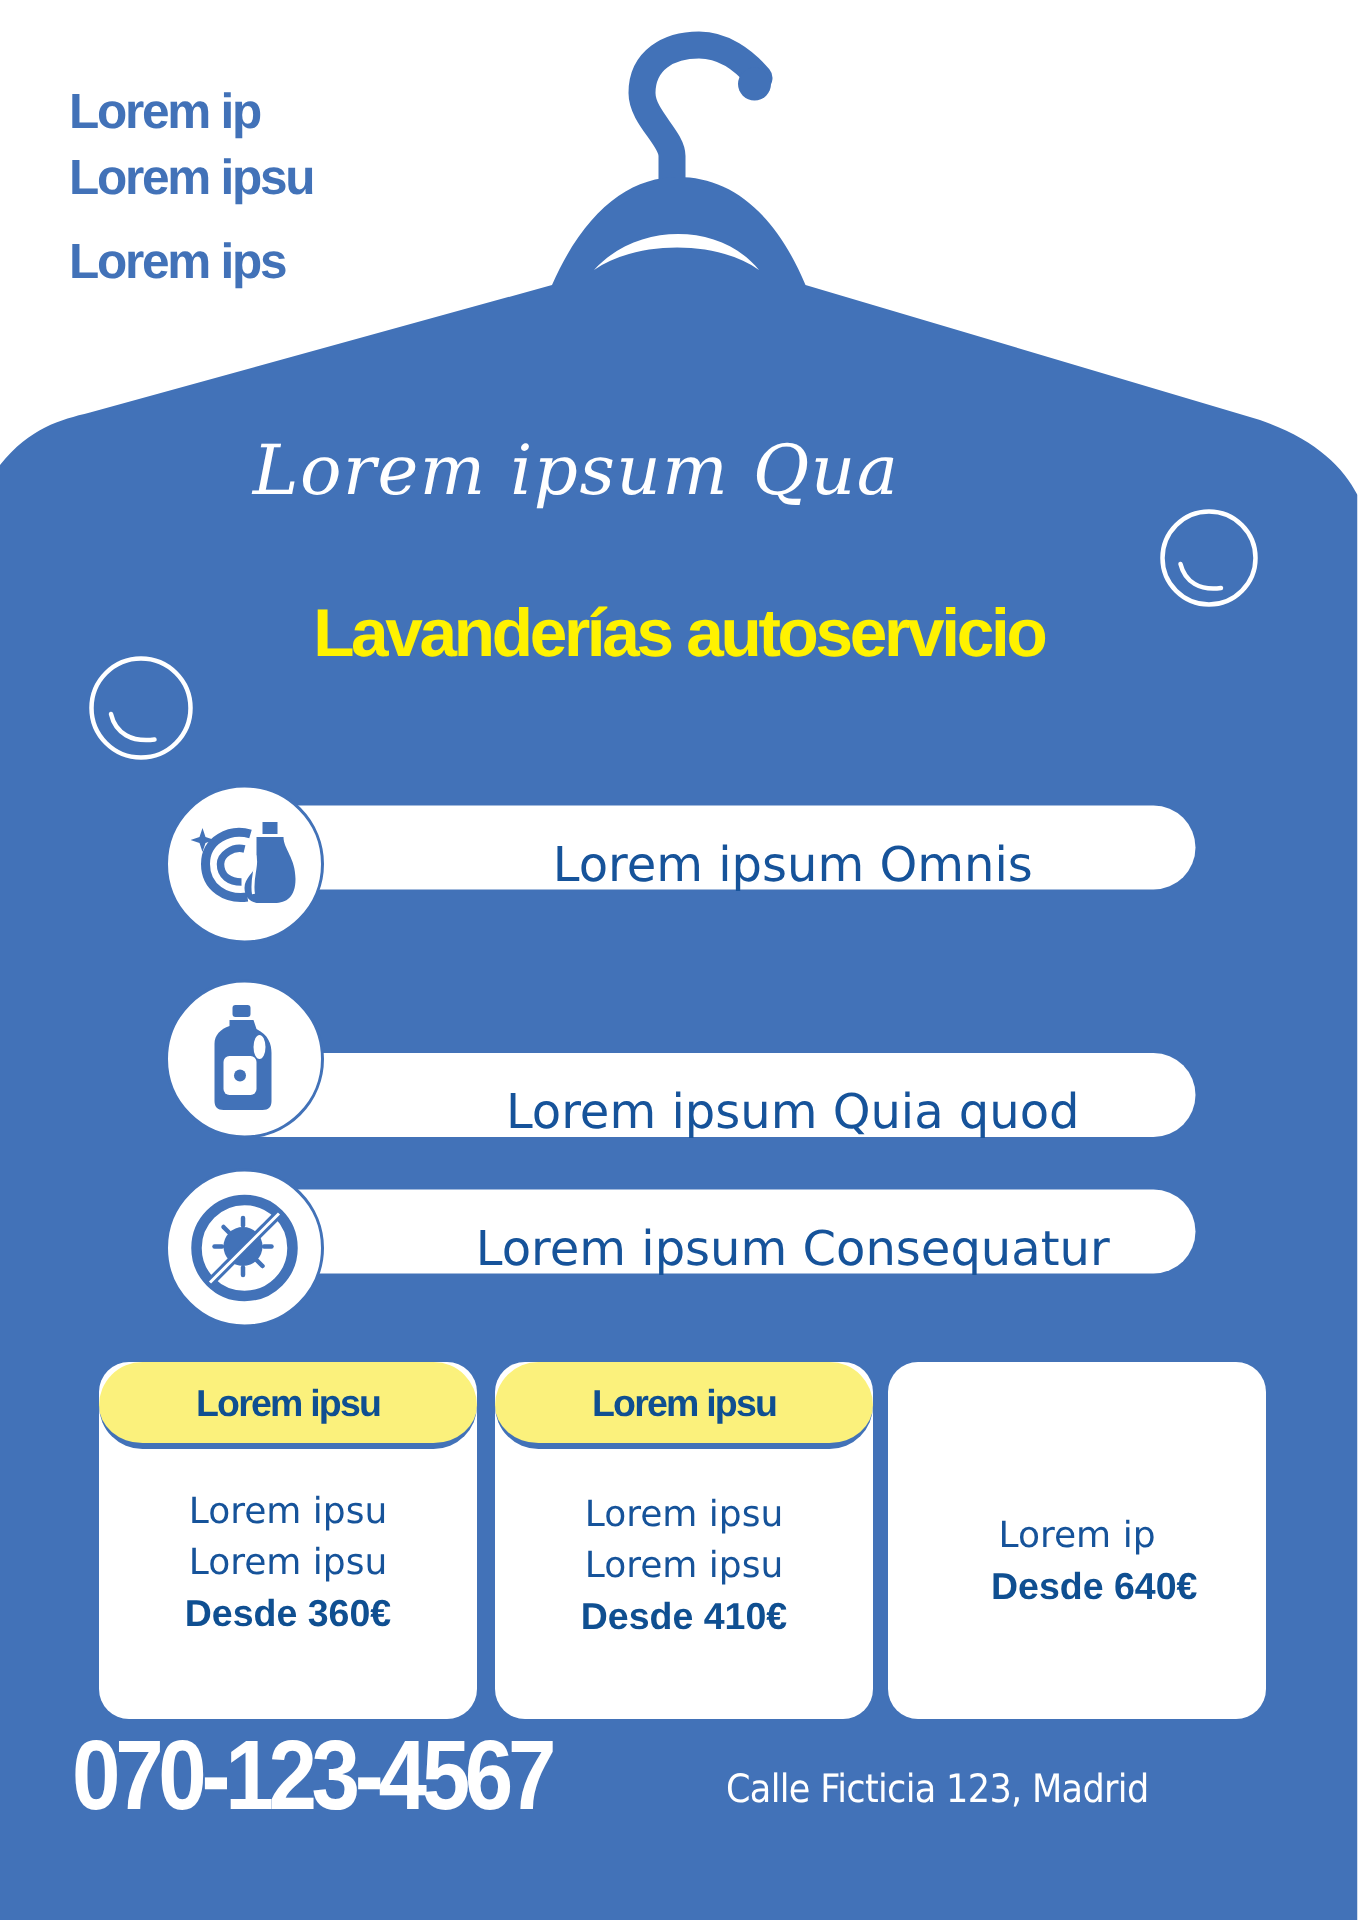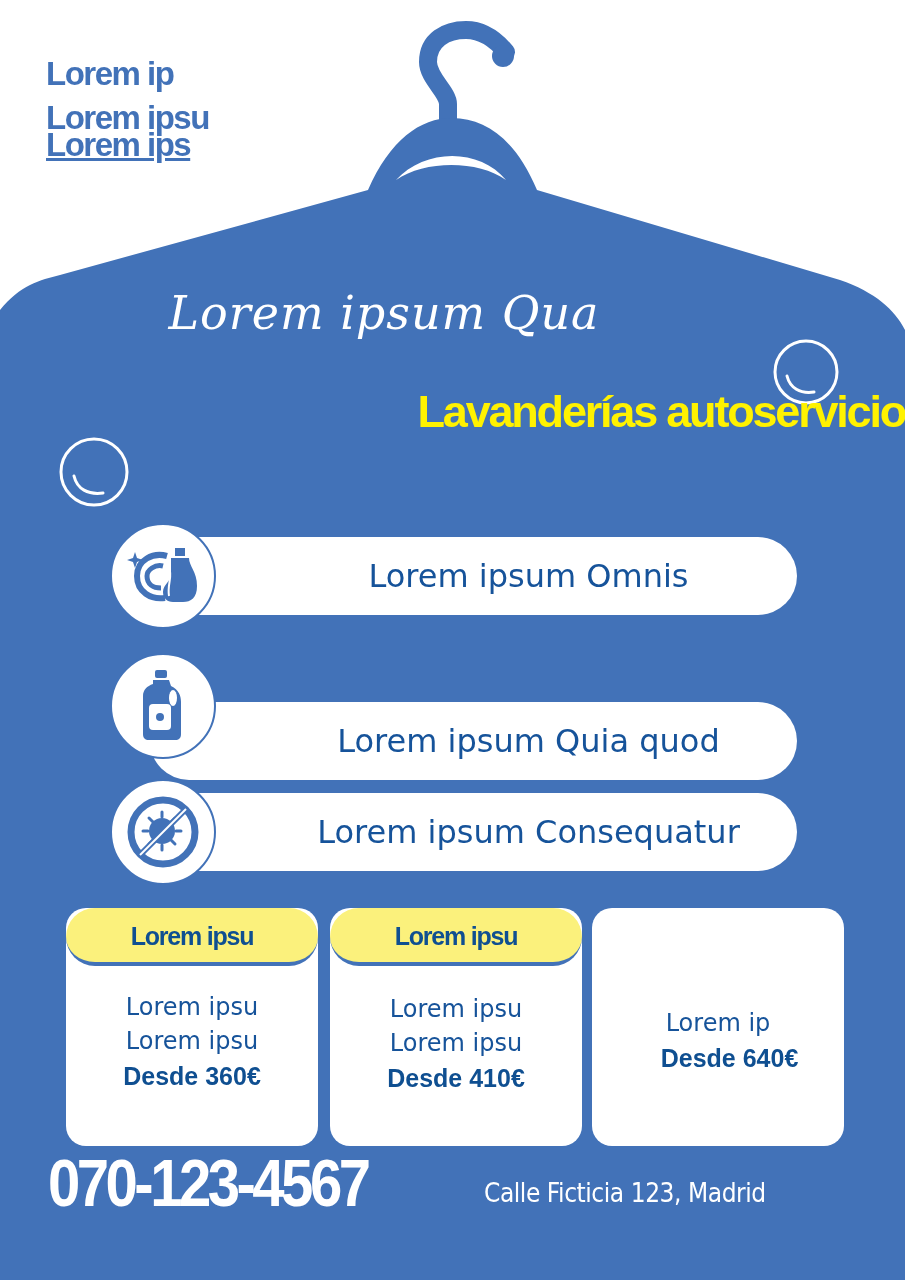--- a/index.html
+++ b/index.html
@@ -1,21 +1,21 @@
 <!DOCTYPE html>
 <html><head>
 <meta charset="utf-8">
 <style>
   html, body { margin:0; padding:0; }
   body { width:905px; height:1280px; position:relative; overflow:hidden; background:#ffffff; font-family:"DejaVu Sans", sans-serif; }
   .bg-svg { position:absolute; left:0; top:0; width:905px; height:1280px; }
   .tagline { position:absolute; left:46px; font-family:"Liberation Sans", sans-serif; font-weight:bold; color:#4272b8; font-size:33px; letter-spacing:-1.5px; line-height:44px; }
   .script-title { position:absolute; left:0; width:768px; top:286px; text-align:center; color:#ffffff; font-family:"DejaVu Serif", serif; font-style:italic; font-size:46px; letter-spacing:1px; }
-  .headline { position:absolute; left:0; width:905px; top:386px; text-align:right; color:#fff200; font-family:"Liberation Sans", sans-serif; font-weight:bold; font-size:45px; letter-spacing:-2.2px; }
-  .pill { position:absolute; left:150px; width:647px; height:78px; background:#ffffff; border-radius:39px; }
+  .headline { position:absolute; left:0; width:905px; top:396px; text-align:center; color:#fff200; font-family:"Liberation Sans", sans-serif; font-weight:bold; font-size:45px; letter-spacing:-2.2px; }
+  .pill { position:absolute; left:150px; width:647px; height:56px; background:#ffffff; border-radius:39px; }
   .pill-text { position:absolute; left:110px; right:0; top:0; height:78px; line-height:78px; text-align:center; color:#16539a; font-size:32px; font-family:"DejaVu Sans", sans-serif; }
   .icon-circle { position:absolute; left:110px; width:106px; height:106px; border-radius:50%; background:#ffffff; border:2px solid #4272b8; box-sizing:border-box; display:flex; align-items:center; justify-content:center; }
   .card { position:absolute; top:908px; width:252px; height:238px; background:#ffffff; border-radius:20px; }
   .card-head { position:absolute; left:0; top:0; width:252px; height:58px; background:#fbf17c; border-radius:29px; border-bottom:4px solid #4272b8; box-sizing:border-box; text-align:center; line-height:56px; color:#0f4f91; font-family:"Liberation Sans", sans-serif; font-weight:bold; font-size:25px; letter-spacing:-1.2px; }
   .card-body { position:absolute; left:0; top:58px; width:252px; height:180px; text-align:center; color:#16539a; }
   .card-line { font-size:24px; line-height:34px; }
   .card-price { font-family:"Liberation Sans", sans-serif; font-weight:bold; font-size:25px; margin-top:4px; color:#0f4f91; }
   .phone { position:absolute; left:48px; top:1145px; color:#ffffff; font-family:"Liberation Sans", sans-serif; font-weight:bold; font-size:66px; letter-spacing:-4px; transform:scaleX(0.88); transform-origin:left center; }
   .address { position:absolute; left:484px; top:1178px; color:#ffffff; font-family:"DejaVu Sans", sans-serif; font-size:26px; letter-spacing:-0.5px; transform:scaleX(0.9); transform-origin:left center; }
   .bubble { position:absolute; }
@@ -28,21 +28,21 @@
   <path d="M448 120 L448 104 C448 92 428 78 428 62 C428 40 446 30 466 30 C482 30 496 40 506 52" fill="none" stroke="#4272b8" stroke-width="18" stroke-linecap="round"></path>
   <circle cx="503" cy="56" r="11" fill="#4272b8"></circle>
 
   <path d="M0 310 C20 285 40 280 60 275 L368 190 C390 140 420 118 452 118 C486 118 516 140 537 190 L840 280 C875 292 895 310 905 330 L905 1280 L0 1280 Z" fill="#4272b8"></path>
 
   <path d="M396 180 C425 148 480 148 506 180 C478 160 425 160 396 180 Z" fill="#ffffff"></path>
 </svg>
 
 <div class="tagline" style="top:52px;">Lorem ip</div>
 <div class="tagline" style="top:96px;">Lorem ipsu</div>
-<div class="tagline" style="top:123px;text-decoration:underline;">Lorem ips</div>
+<div class="tagline" style="top:152px;">Lorem ips</div>
 
 <svg class="bubble" style="left:772px; top:338px;" width="68" height="68" viewBox="0 0 68 68">
   <circle cx="34" cy="34" r="31" fill="none" stroke="#ffffff" stroke-width="3"></circle>
   <path d="M15 38 C18 50 28 56 42 54" fill="none" stroke="#ffffff" stroke-width="3" stroke-linecap="round"></path>
 </svg>
 <svg class="bubble" style="left:58px; top:436px;" width="72" height="72" viewBox="0 0 72 72">
   <circle cx="36" cy="36" r="33" fill="none" stroke="#ffffff" stroke-width="3"></circle>
   <path d="M16 40 C19 53 30 59 45 57" fill="none" stroke="#ffffff" stroke-width="3" stroke-linecap="round"></path>
 </svg>
 

